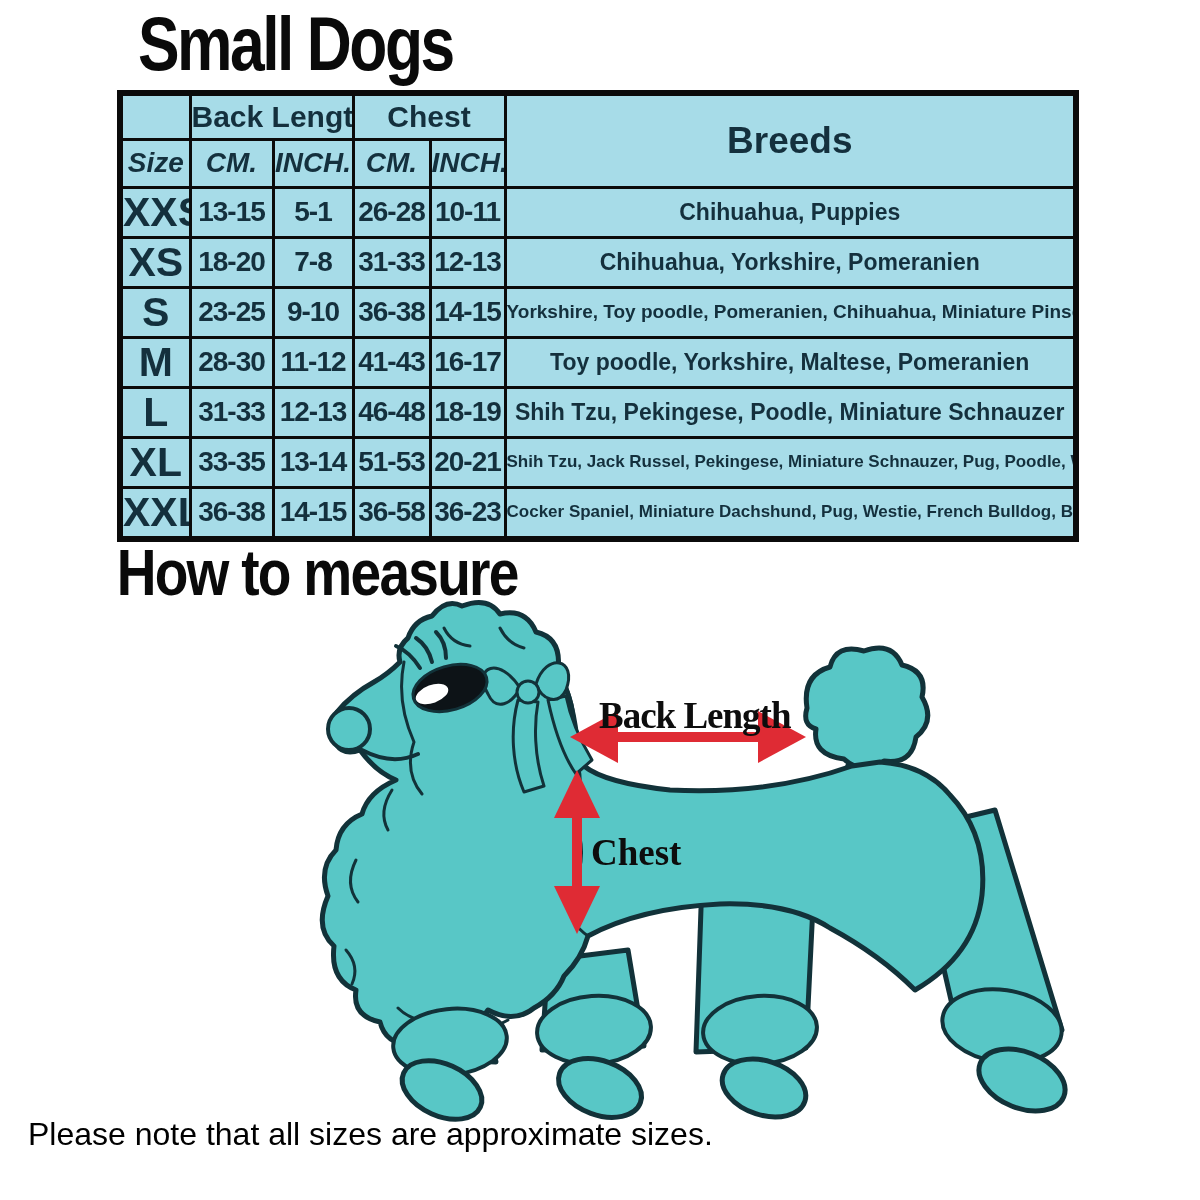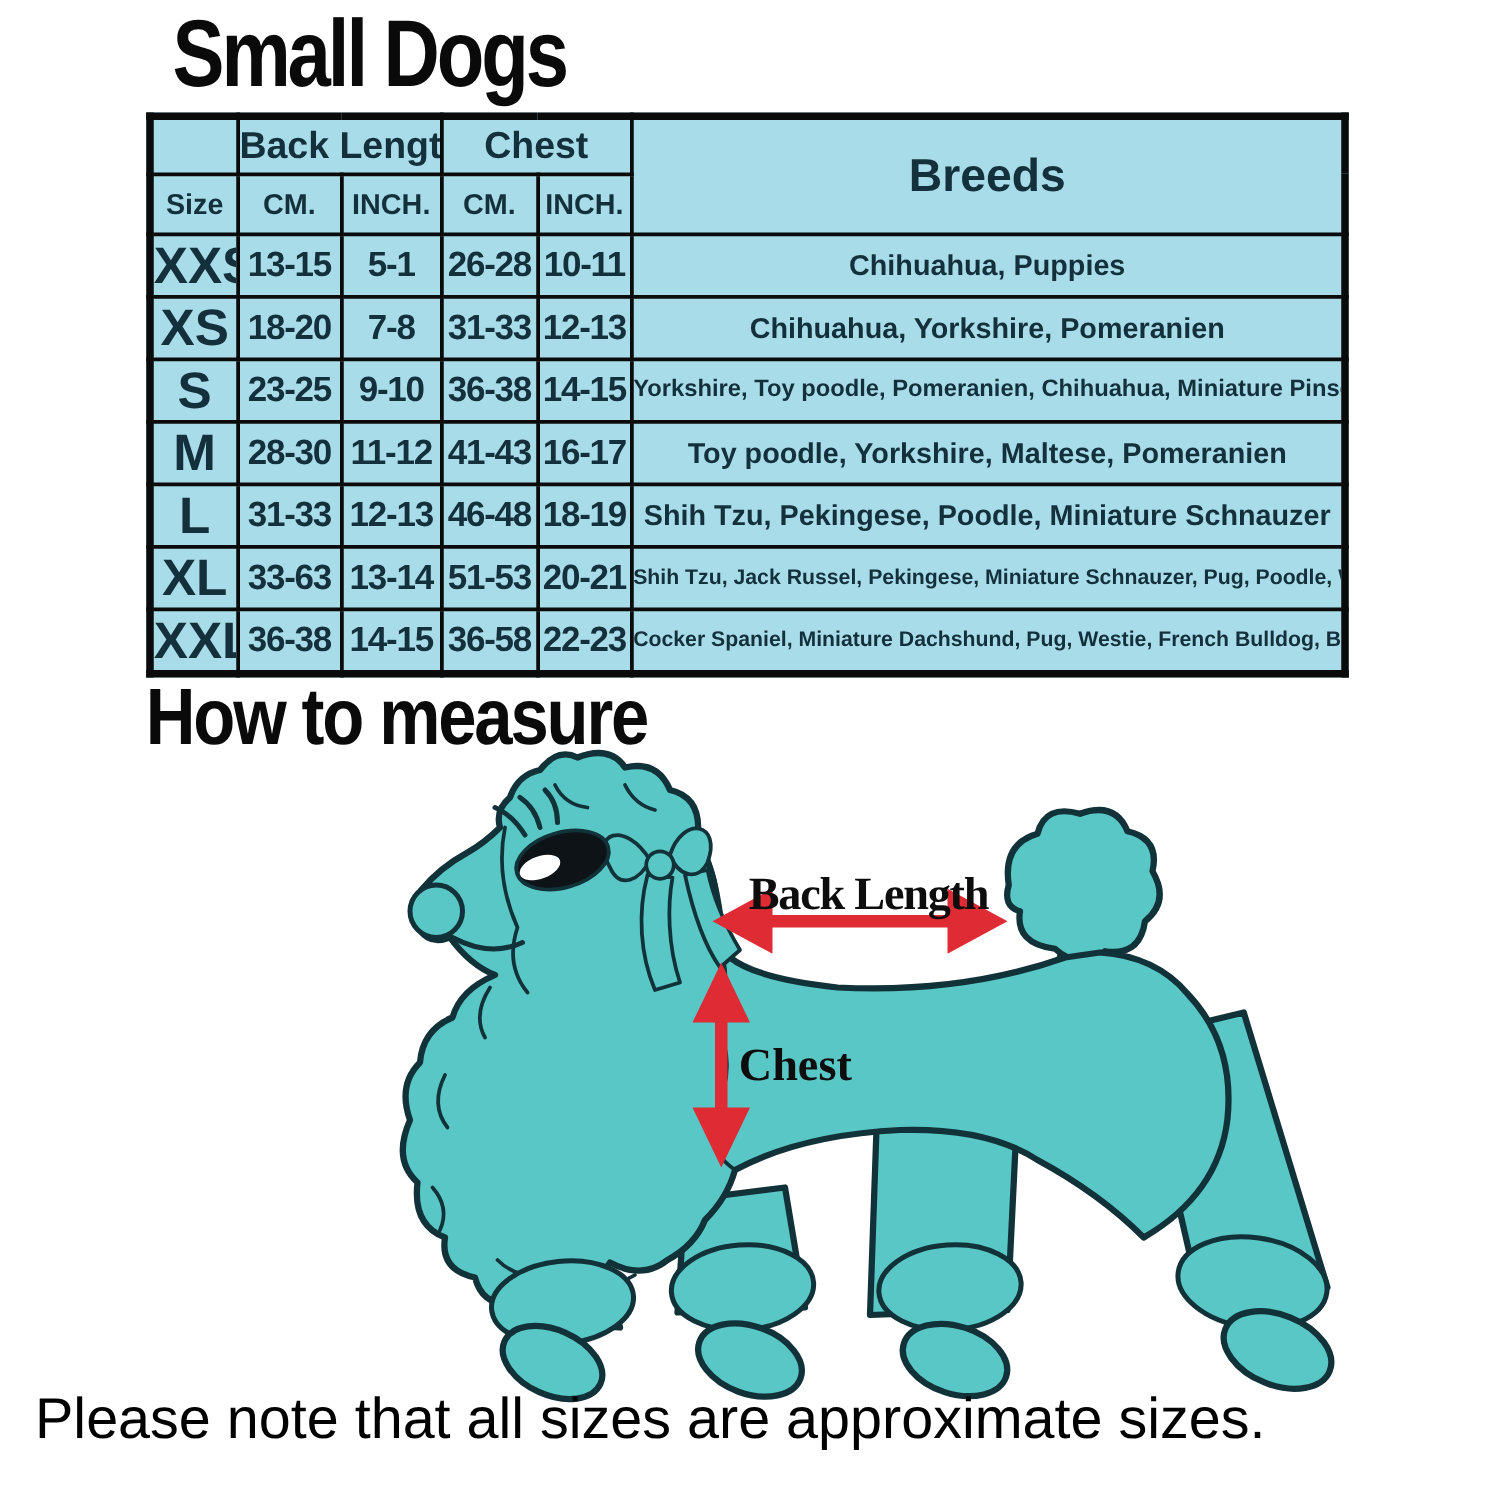--- a/index.html
+++ b/index.html
@@ -37,38 +37,38 @@
     color:var(--text_navy);
     text-align:center;vertical-align:middle;
     font-family:"Liberation Sans",sans-serif;
     overflow:hidden;white-space:nowrap;
   }
   col.c-size{width:70px;} col.c-bcm{width:83px;} col.c-binch{width:80px;}
   col.c-ccm{width:77px;} col.c-cinch{width:75px;} col.c-breeds{width:571px;}
   tr.r-group{height:46px;} tr.r-sub{height:48px;} tr.r-data{height:43px;}
   .group-h{font-size:30px;font-weight:700;}
   .breeds-h{font-size:37px;font-weight:700;}
-  .sub-h{font-size:23px;font-weight:700;color:var(--header_red);}
+  .sub-h{font-size:28px;font-weight:700;color:var(--header_red);font-style:italic;}
   .cell-size{font-size:41px;font-weight:700;}
   .cell-num{font-size:28px;font-weight:700;letter-spacing:-1px;}
   .cell-breeds{font-size:23px;font-weight:700;text-align:left;padding-left:0;}
   tr.b-sm .cell-breeds{font-size:19px;}
   tr.b-xs .cell-breeds{font-size:17px;}
 
   
   svg.poodle{position:absolute;left:300px;top:580px;width:820px;height:560px;}
   .measure-label{
     position:absolute;font-family:"Liberation Serif",serif;font-weight:700;
     color:#0d0d0d;white-space:nowrap;z-index:5;
   }
   .label-back{left:599px;top:694px;font-size:37px;letter-spacing:-1px;}
   .label-chest{left:591px;top:831px;font-size:37px;}
 
   
-  .notes{position:absolute;left:28px;top:1112px;color:#000;font-size:46px;line-height:44px;white-space:nowrap;}
+  .notes{position:absolute;left:28px;top:1112px;color:#000;font-size:32px;line-height:44px;white-space:nowrap;}
 </style>
 </head>
 <body>
 
 <div class="page">
 
   <div class="main-title">Small Dogs</div>
 
   <table class="size-table">
     <colgroup>
@@ -128,32 +128,32 @@
     <tr class="r-data">
       <td class="cell-size">L</td>
       <td class="cell-num">31-33</td>
       <td class="cell-num">12-13</td>
       <td class="cell-num">46-48</td>
       <td class="cell-num">18-19</td>
       <td class="cell-breeds">Shih Tzu, Pekingese, Poodle, Miniature Schnauzer</td>
     </tr>
     <tr class="r-data b-xs">
       <td class="cell-size">XL</td>
-      <td class="cell-num">33-63</td>
+      <td class="cell-num">33-35</td>
       <td class="cell-num">13-14</td>
       <td class="cell-num">51-53</td>
       <td class="cell-num">20-21</td>
       <td class="cell-breeds">Shih Tzu, Jack Russel, Pekingese, Miniature Schnauzer, Pug, Poodle, Westie</td>
     </tr>
     <tr class="r-data b-xs">
       <td class="cell-size">XXL</td>
       <td class="cell-num">36-38</td>
       <td class="cell-num">14-15</td>
       <td class="cell-num">36-58</td>
-      <td class="cell-num">22-23</td>
+      <td class="cell-num">36-23</td>
       <td class="cell-breeds">Cocker Spaniel, Miniature Dachshund, Pug, Westie, French Bulldog, Beagle</td>
     </tr>
   </tbody>
     </table>
 
   <div class="measure-title-wrap">
     <div class="measure-title">How to measure</div>
   </div>
 
   <svg class="poodle" viewBox="300 580 820 560">

